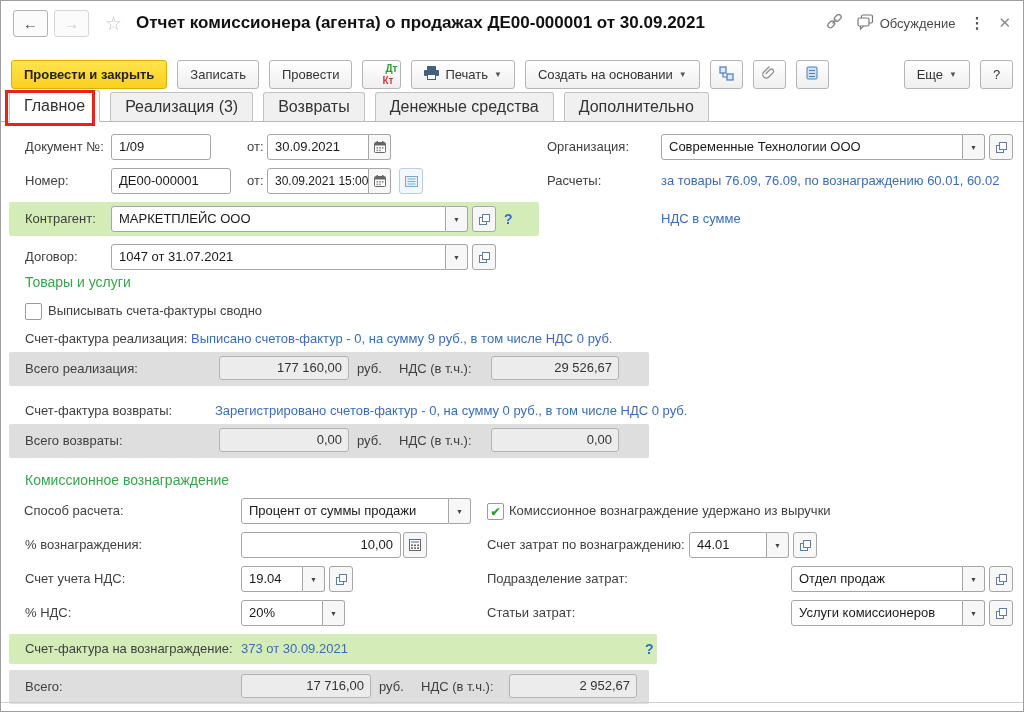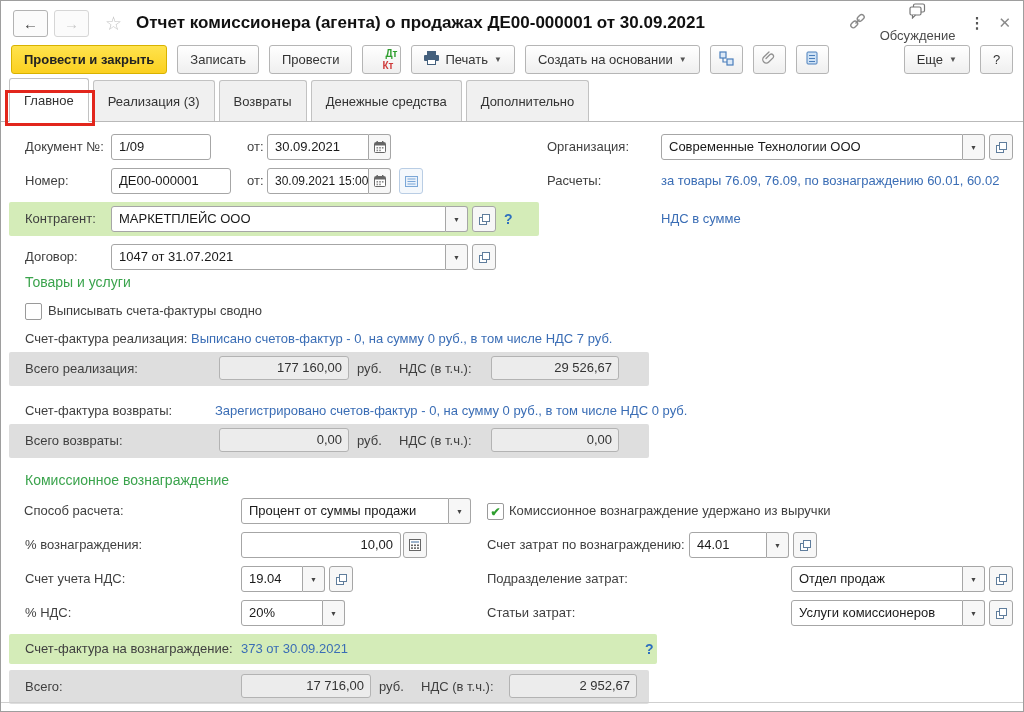--- a/index.html
+++ b/index.html
@@ -6,38 +6,38 @@
   body{font-family:"Liberation Sans", sans-serif; background:#fff;}
   .window{width:1024px;height:712px;position:relative;overflow:hidden;background:#fff;border:1px solid #9e9e9e;box-sizing:border-box;}
 
   
   .titlebar{height:44px;display:flex;align-items:center;padding:0 12px;gap:6px;}
   .navb{width:33px;height:25px;border:1px solid #b3b3b3;border-radius:3px;background:#fbfbfb;display:flex;align-items:center;justify-content:center;font-size:15px;color:#444;cursor:pointer;}
   .navb.disabled{color:#c9c9c9;border-color:#d6d6d6;}
   .star{font-size:19px;color:#c2c2c2;margin:0 8px 0 10px;cursor:pointer;}
   .wtitle{font-size:17px;font-weight:bold;color:#111;white-space:nowrap;}
   .tb-right{margin-left:auto;display:flex;align-items:center;gap:14px;}
-  .discuss{display:flex;align-items:center;gap:6px;color:#4a4a4a;font-size:13px;cursor:pointer;flex-direction:column;}
+  .discuss{display:flex;align-items:center;gap:6px;color:#4a4a4a;font-size:13px;cursor:pointer;}
   .dots{font-size:15px;color:#555;font-weight:bold;cursor:pointer;}
   .close{font-size:15px;color:#8a8a8a;cursor:pointer;}
 
   
-  .toolbar{height:44px;display:flex;align-items:flex-start;padding:0 10px;gap:10px;}
+  .toolbar{height:44px;display:flex;align-items:flex-end;padding:0 10px;gap:10px;}
   .btn{height:27px;padding:0 12px;border:1px solid #b5b5b5;border-radius:3px;background:linear-gradient(#ffffff,#efefef);color:#333;font-size:13px;display:inline-flex;align-items:center;gap:6px;cursor:pointer;white-space:nowrap;}
   .btn.primary{background:linear-gradient(#ffe34d,#fbd020);border-color:#d8b200;font-weight:bold;color:#222;}
   .btn.iconb{width:31px;padding:0;justify-content:center;}
   .btn .car{font-size:8px;color:#555;}
   .dtkt{width:37px;padding:0;position:relative;font-size:10px;font-weight:bold;}
   .dtkt .dt{position:absolute;top:2px;left:22px;color:#2e9e2e;}
   .dtkt .kt{position:absolute;bottom:2px;right:7px;color:#cf3b3b;}
   .tb-spacer{flex:1;}
 
   
   .tabbar{height:32px;display:flex;align-items:flex-end;padding-left:8px;border-bottom:1px solid #b9b9b9;position:relative;}
-  .tab{height:28px;padding:6px 14px;display:flex;align-items:center;background:#f0f0f0;border:1px solid #c2c2c2;border-bottom:none;border-radius:3px 3px 0 0;margin-right:4px;color:#333;font-size:13px;cursor:pointer;white-space:nowrap;}
+  .tab{height:28px;padding:0 14px;display:flex;align-items:center;background:#f0f0f0;border:1px solid #c2c2c2;border-bottom:none;border-radius:3px 3px 0 0;margin-right:10px;color:#333;font-size:16px;cursor:pointer;white-space:nowrap;}
   .tab.active{background:#fff;height:30px;z-index:2;margin-bottom:-1px;border-bottom:1px solid #fff;}
   .annot{position:absolute;left:4px;top:1px;width:84px;height:30px;border:3px solid #e2261c;z-index:5;pointer-events:none;}
 
   
   .form{position:relative;height:592px;font-size:13px;}
   .row{position:absolute;left:0;right:0;height:26px;}
   .lbl{position:absolute;color:#3f3f3f;line-height:26px;white-space:nowrap;}
   .tgrp{position:absolute;display:flex;height:26px;box-sizing:border-box;}
   .tbox{border:1px solid #a6a6a6;border-radius:3px;background:#fff;padding:0 7px;line-height:24px;color:#1a1a1a;flex:1;overflow:hidden;white-space:nowrap;box-sizing:border-box;}
   .tbox.num{text-align:right;}
@@ -293,21 +293,21 @@
 
     <span class="sect" style="left:24px;top:152px">Товары и услуги</span>
 
     <div class="row" style="top:176px">
       <span class="chk" style="left:24px"></span>
       <span class="lbl" style="left:47px">Выписывать счета-фактуры сводно</span>
     </div>
 
     <div class="row" style="top:204px">
       <span class="lbl" style="left:24px">Счет-фактура реализация:</span>
-      <span class="lnk" style="left:190px">Выписано счетов-фактур - 0, на сумму 0 руб., в том числе НДС 7 руб.</span>
+      <span class="lnk" style="left:190px">Выписано счетов-фактур - 0, на сумму 9 руб., в том числе НДС 0 руб.</span>
     </div>
 
     <div class="band gray" style="top:230px;height:34px;width:640px"></div>
     <div class="row" style="top:234px">
       <span class="lbl" style="left:24px">Всего реализация:</span>
       <span class="ibox" style="left:218px;width:130px">177 160,00</span>
       <span class="lbl" style="left:356px">руб.</span>
       <span class="lbl" style="left:398px">НДС (в т.ч.):</span>
       <span class="ibox" style="left:490px;width:128px">29 526,67</span>
     </div>

